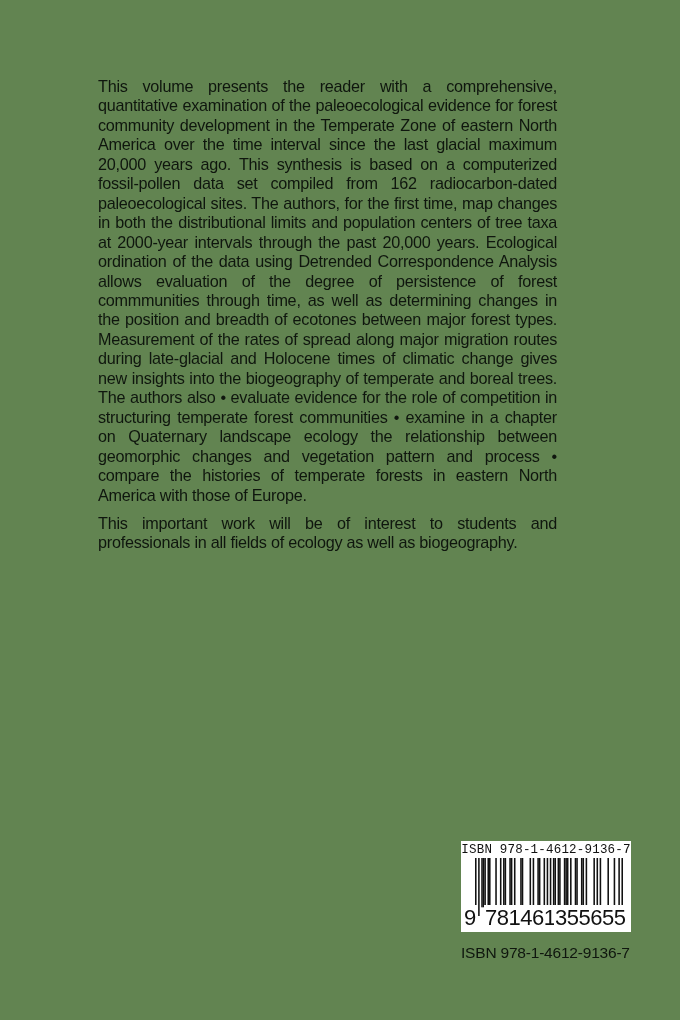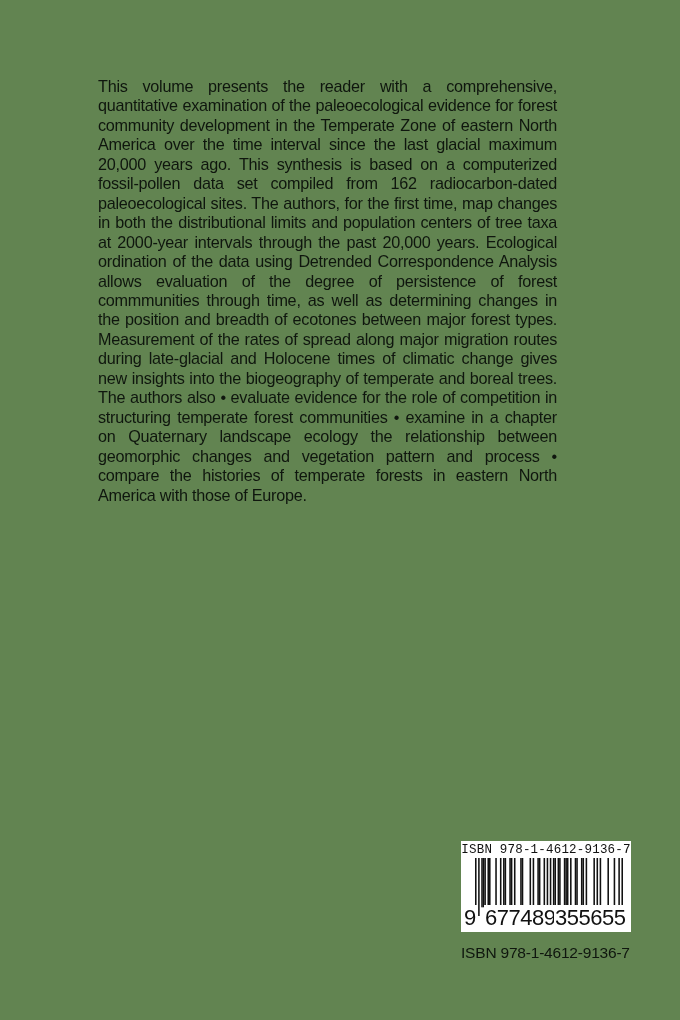--- a/index.html
+++ b/index.html
@@ -100,20 +100,21 @@
       letter-spacing: -0.2px;
       color: #0f160e;
       white-space: nowrap;
     }
   </style>
 </head>
 <body>
 
 <div class="blurb">
   <p>This volume presents the reader with a comprehensive, quantitative examination of the paleoecological evidence for forest community development in the Temperate Zone of eastern North America over the time interval since the last glacial maximum 20,000 years ago. This synthesis is based on a computerized fossil-pollen data set com­piled from 162 radiocarbon-dated paleoecological sites. The authors, for the first time, map changes in both the distributional limits and population centers of tree taxa at 2000-year intervals through the past 20,000 years. Ecological ordination of the data using Detrended Cor­respondence Analysis allows evaluation of the degree of persistence of forest commmunities through time, as well as determining changes in the position and breadth of ecotones between major forest types. Measurement of the rates of spread along major migration routes during late-glacial and Holocene times of climatic change gives new insights into the biogeography of temperate and boreal trees. The authors also • evaluate evidence for the role of competition in struc­turing temperate forest communities • examine in a chapter on Quaternary landscape ecology the relationship between geomorphic changes and vegetation pattern and process • compare the histories of temperate forests in eastern North America with those of Europe.</p>
+  <p>This important work will be of interest to students and professionals in all fields of ecology as well as biogeography.</p>
 </div>
 
 <div class="barcode-box">
   <div class="barcode-isbn-top">ISBN 978-1-4612-9136-7</div>
   <svg class="barcode-bars" viewBox="0 0 95 40" preserveAspectRatio="none" id="bars">
       <rect x="0" y="0" width="1" height="40" fill="#111"></rect>
       <rect x="2" y="0" width="1" height="40" fill="#111"></rect>
       <rect x="4" y="0" width="1" height="34" fill="#111"></rect>
       <rect x="5" y="0" width="1" height="34" fill="#111"></rect>
       <rect x="6" y="0" width="1" height="34" fill="#111"></rect>
@@ -151,18 +152,18 @@
       <rect x="76" y="0" width="1" height="34" fill="#111"></rect>
       <rect x="78" y="0" width="1" height="34" fill="#111"></rect>
       <rect x="80" y="0" width="1" height="34" fill="#111"></rect>
       <rect x="85" y="0" width="1" height="34" fill="#111"></rect>
       <rect x="89" y="0" width="1" height="34" fill="#111"></rect>
       <rect x="92" y="0" width="1" height="40" fill="#111"></rect>
       <rect x="94" y="0" width="1" height="40" fill="#111"></rect>
     </svg>
   <div class="barcode-digits">
     <span class="lead">9</span>
-    <span class="grp1">677489</span>
+    <span class="grp1">781461</span>
     <span class="grp2">355655</span>
   </div>
 </div>
 
 <div class="isbn-bottom">ISBN 978-1-4612-9136-7</div>
 
 </body></html>

